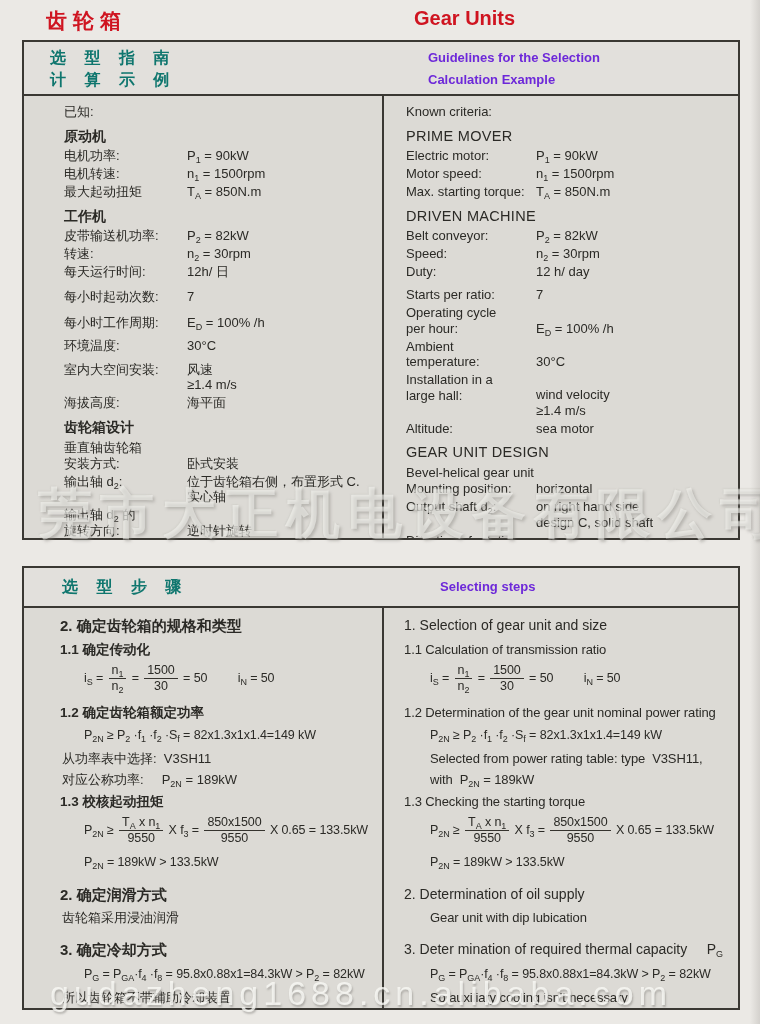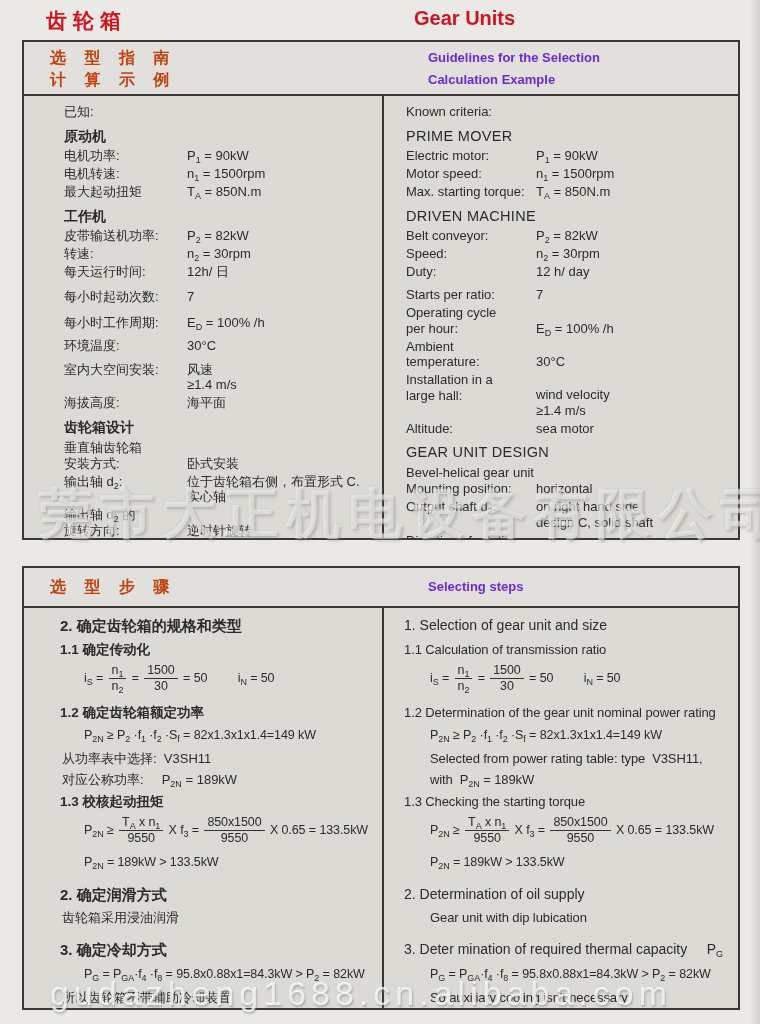--- a/index.html
+++ b/index.html
@@ -14,26 +14,26 @@
   .titlebar{position:absolute;left:0;top:0;width:100%;height:40px;padding-left:34px;}
   .t-zh{position:absolute;left:46px;top:7px;font-size:21px;font-weight:bold;color:#cf1420;letter-spacing:6px;}
   .t-en{position:absolute;left:414px;top:7px;font-size:20px;font-weight:bold;color:#cf1420;}
 
   .box{position:absolute;left:22px;width:718px;border:2px solid #3a3833;background:#dcdad5;box-sizing:border-box;}
   .box1{top:40px;height:500px;}
   .box2{top:566px;height:444px;}
 
   .bh{display:flex;border-bottom:2px solid #3a3833;background:#e2e0dc;}
   .box1 .bh{height:52px;}
-  .box2 .bh{height:38px;}
+  .box2 .bh{height:38px;padding-left:12px;}
   .bh-zh{width:358px;box-sizing:border-box;padding:5px 0 0 26px;}
   .bh-en{flex:1;padding:5px 0 0 46px;}
   .box2 .bh-zh{padding-top:8px;}
   .box2 .bh-en{padding-top:8px;}
-  .bh-zh .hline{color:#c2410c;font-weight:bold;font-size:16px;letter-spacing:7px;line-height:22px;}
+  .bh-zh .hline{color:#0f766e;font-weight:bold;font-size:16px;letter-spacing:7px;line-height:22px;}
   .bh-en .hline{color:#6d28d9;font-weight:bold;font-size:13px;line-height:22px;}
 
   .bb{position:relative;height:calc(100% - 54px);}
   .box2 .bb{height:calc(100% - 40px);}
   .divider{position:absolute;left:358px;top:0;bottom:0;width:2px;background:#3a3833;}
 
   .col{position:absolute;top:0;bottom:0;box-sizing:border-box;overflow:hidden;padding-top:8px;}
   .col.zh{left:0;width:358px;padding-left:40px;padding-right:8px;}
   .col.en{left:360px;right:0;padding-left:22px;padding-right:6px;}
   .box2 .col.zh{padding-left:36px;}

